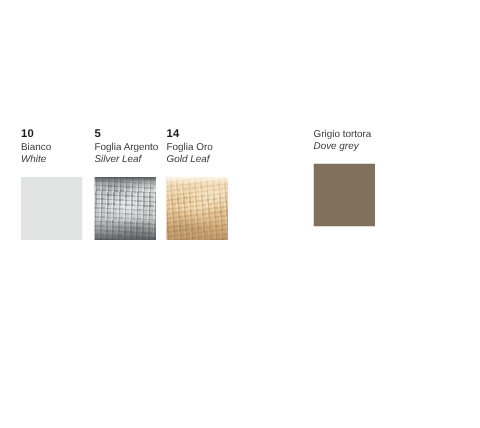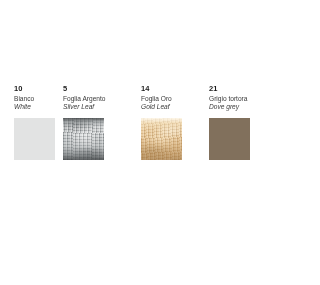--- a/index.html
+++ b/index.html
@@ -148,31 +148,30 @@
 
   <div class="swatch-item" style="left:63px; top:84px;">
     <div class="swatch-code">5</div>
     <div class="swatch-name-it">Foglia Argento</div>
     <div class="swatch-name-en">Silver Leaf</div>
     <div class="swatch-chip">
       <div class="chip-silver"></div>
     </div>
   </div>
 
-  <div class="swatch-item" style="left:111px; top:84px;margin-left:30px;">
+  <div class="swatch-item" style="left:111px; top:84px;">
     <div class="swatch-code">14</div>
     <div class="swatch-name-it">Foglia Oro</div>
     <div class="swatch-name-en">Gold Leaf</div>
     <div class="swatch-chip">
       <div class="chip-gold"></div>
     </div>
   </div>
 
   <div class="swatch-item" style="left:209px; top:84px;">
-    <div class="swatch-code">21</div>
     <div class="swatch-name-it">Grigio tortora</div>
     <div class="swatch-name-en">Dove grey</div>
     <div class="swatch-chip">
       <div class="chip-plain" style="background:#81705c;"></div>
     </div>
   </div>
 
 </div>
 
 </body></html>

